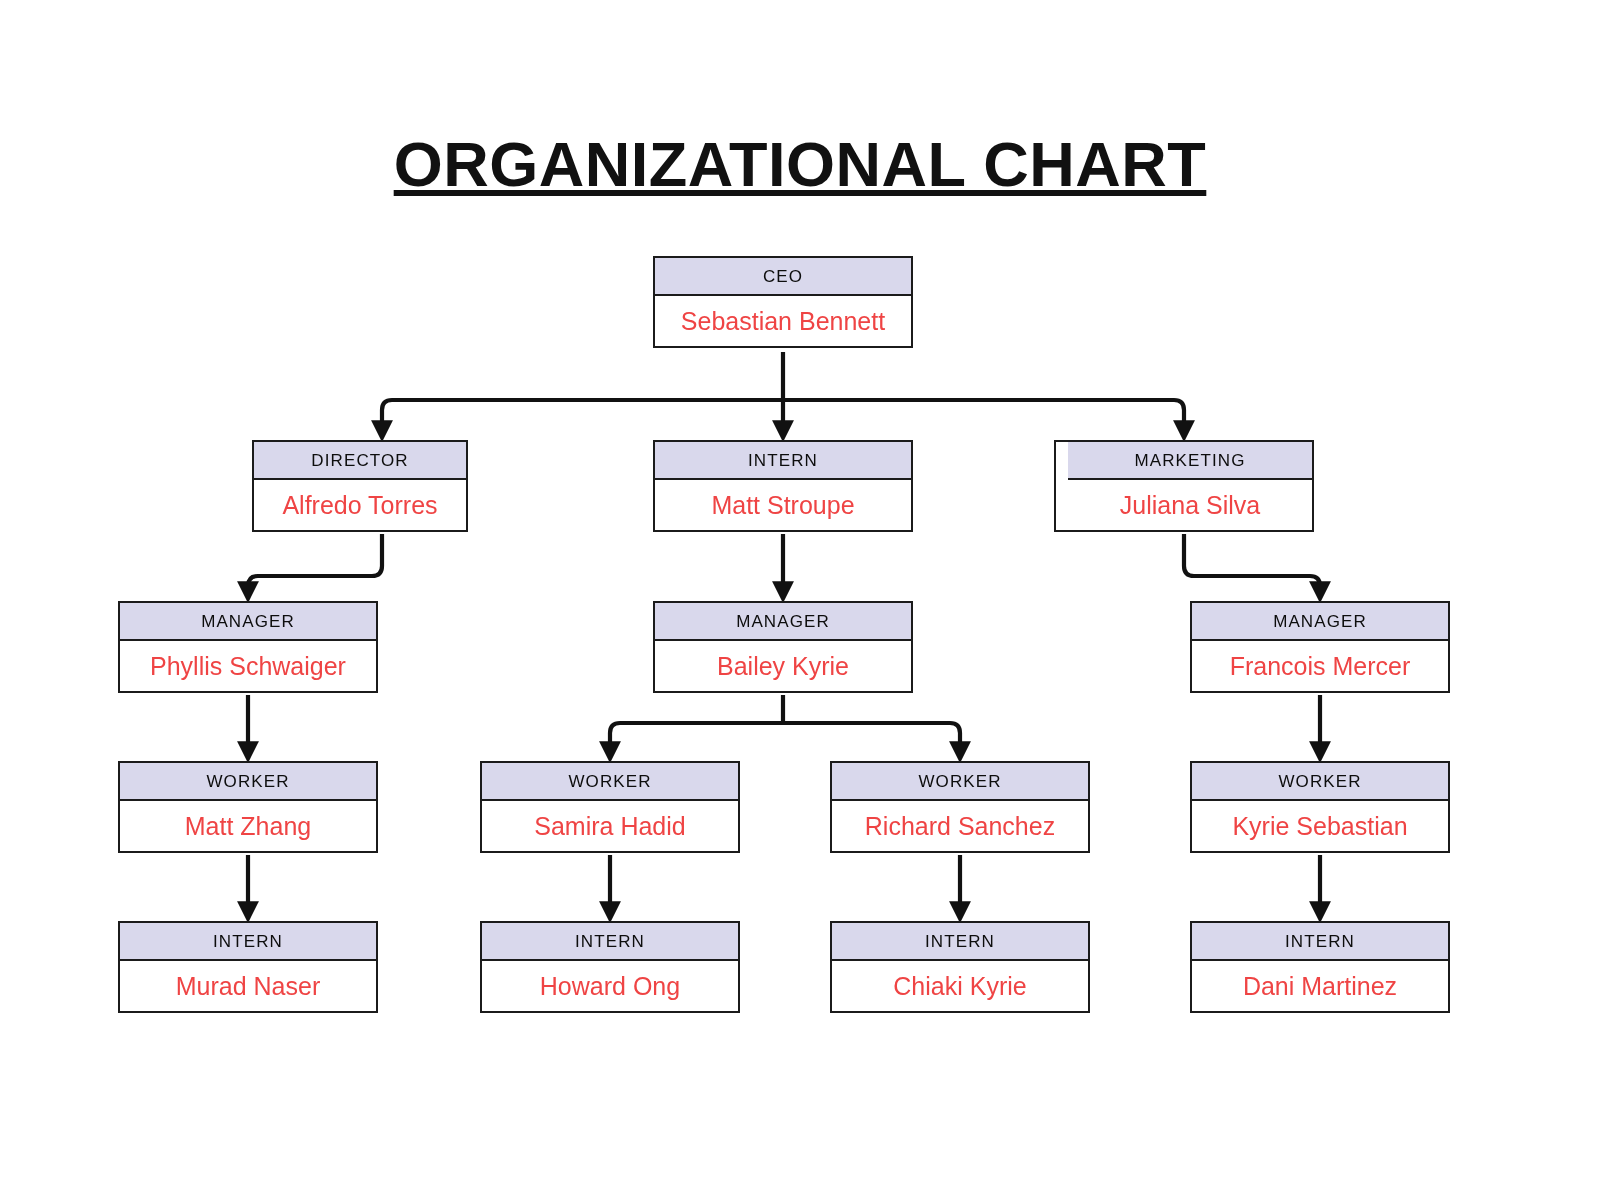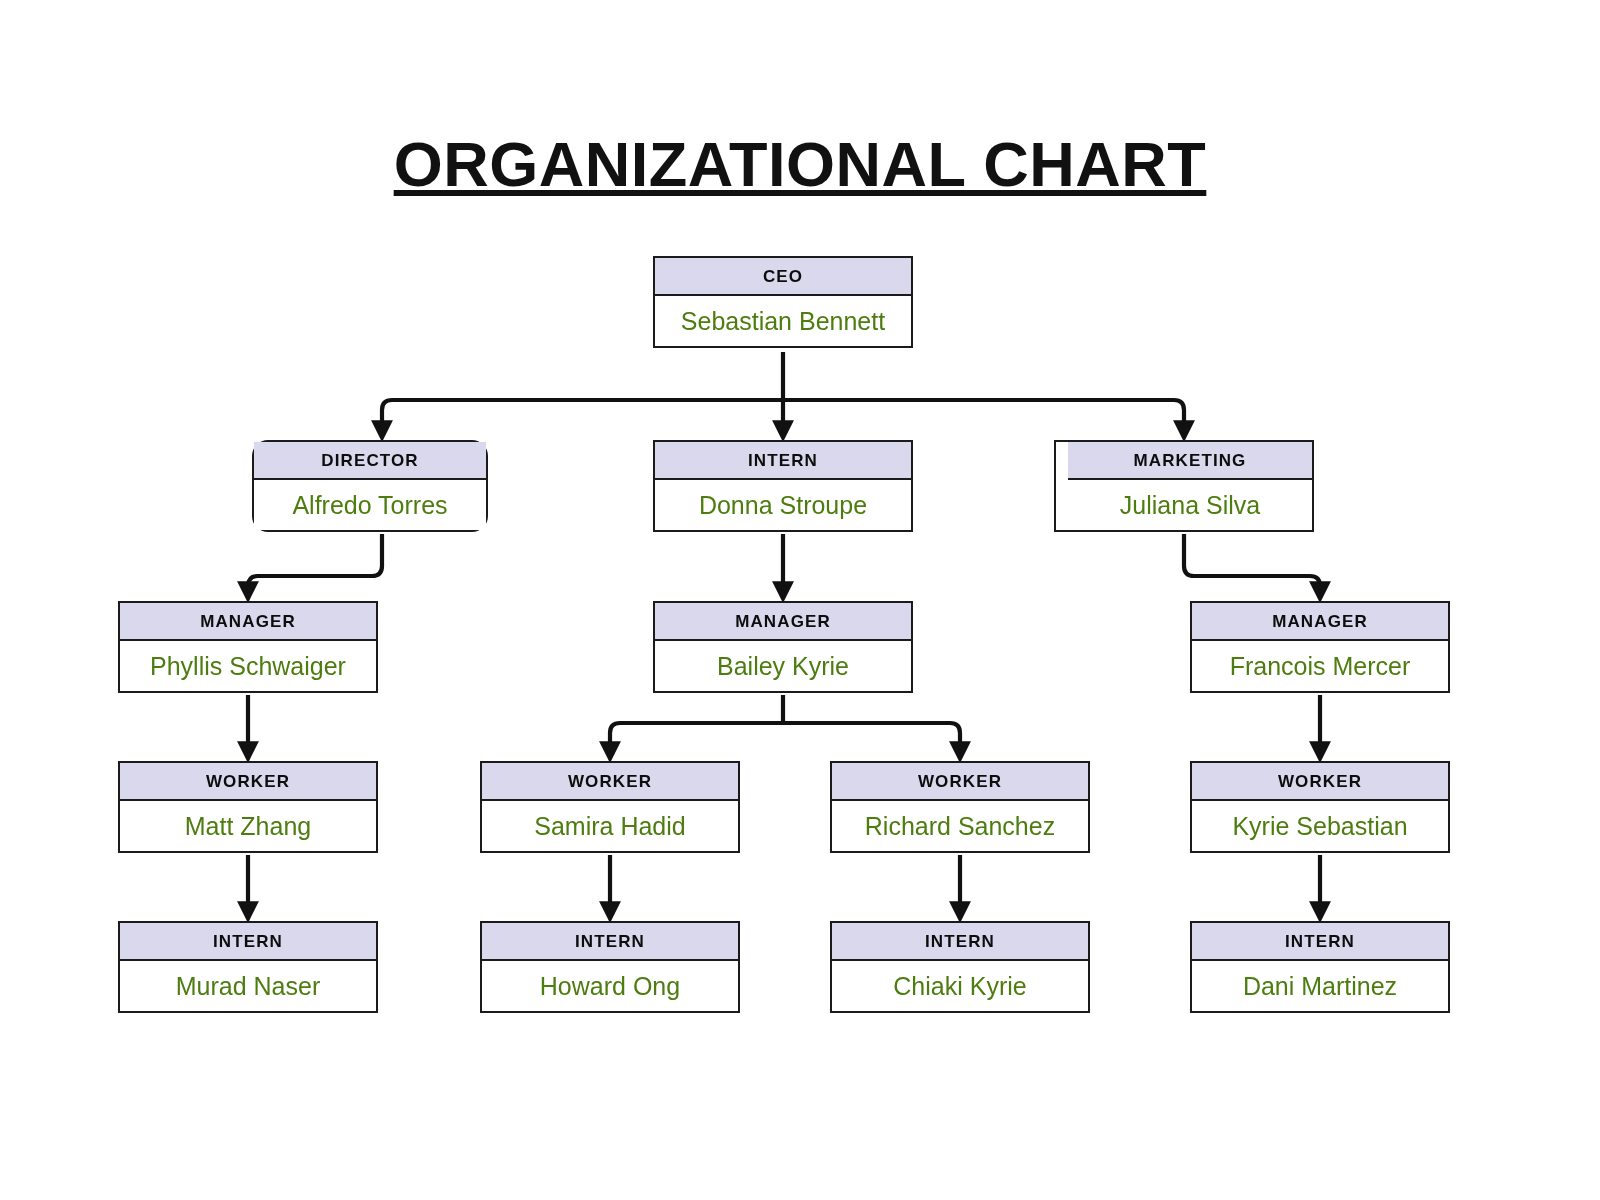--- a/index.html
+++ b/index.html
@@ -48,37 +48,37 @@
     background: #ffffff;
   }
   .node-header {
     box-sizing: border-box;
     height: 38px;
     line-height: 38px;
     background: #d9d8ec;
     border-bottom: 2px solid #1b1b1b;
     text-align: center;
     font-family: "Liberation Sans", sans-serif;
-    font-weight: 700;
+    font-weight: 400;
     font-size: 17px;
     letter-spacing: 1.1px;
     color: #0d0d0d;
     overflow: hidden;
     white-space: nowrap;
   }
   .node-body {
     box-sizing: border-box;
     height: 50px;
     line-height: 50px;
     background: #ffffff;
     text-align: center;
     font-family: "Liberation Sans", sans-serif;
     font-weight: 400;
     font-size: 25px;
-    color: #4d7c0f;
+    color: #ef4444;
     overflow: hidden;
     white-space: nowrap;
   }
 </style>
 </head>
 <body>
 
 <div id="canvas">
 
   <div id="chart-title">ORGANIZATIONAL CHART</div>
@@ -118,28 +118,28 @@
       <path d="M 960 855 L 960 917" marker-end="url(#arrow)"></path>
       <path d="M 1320 855 L 1320 917" marker-end="url(#arrow)"></path>
     </g>
   </svg>
 
   <div class="node" style="left:653px; top:256px; width:260px;">
     <div class="node-header">CEO</div>
     <div class="node-body">Sebastian Bennett</div>
   </div>
 
-  <div class="node" style="left:252px; top:440px; width:236px;border-radius:16px;">
+  <div class="node" style="left:252px; top:440px; width:216px;">
     <div class="node-header">DIRECTOR</div>
     <div class="node-body">Alfredo Torres</div>
   </div>
 
   <div class="node" style="left:653px; top:440px; width:260px;">
     <div class="node-header">INTERN</div>
-    <div class="node-body">Donna Stroupe</div>
+    <div class="node-body">Matt Stroupe</div>
   </div>
 
   <div class="node" style="left:1054px; top:440px; width:260px;padding-left:12px;">
     <div class="node-header">MARKETING</div>
     <div class="node-body">Juliana Silva</div>
   </div>
 
   <div class="node" style="left:118px; top:601px; width:260px;">
     <div class="node-header">MANAGER</div>
     <div class="node-body">Phyllis Schwaiger</div>

